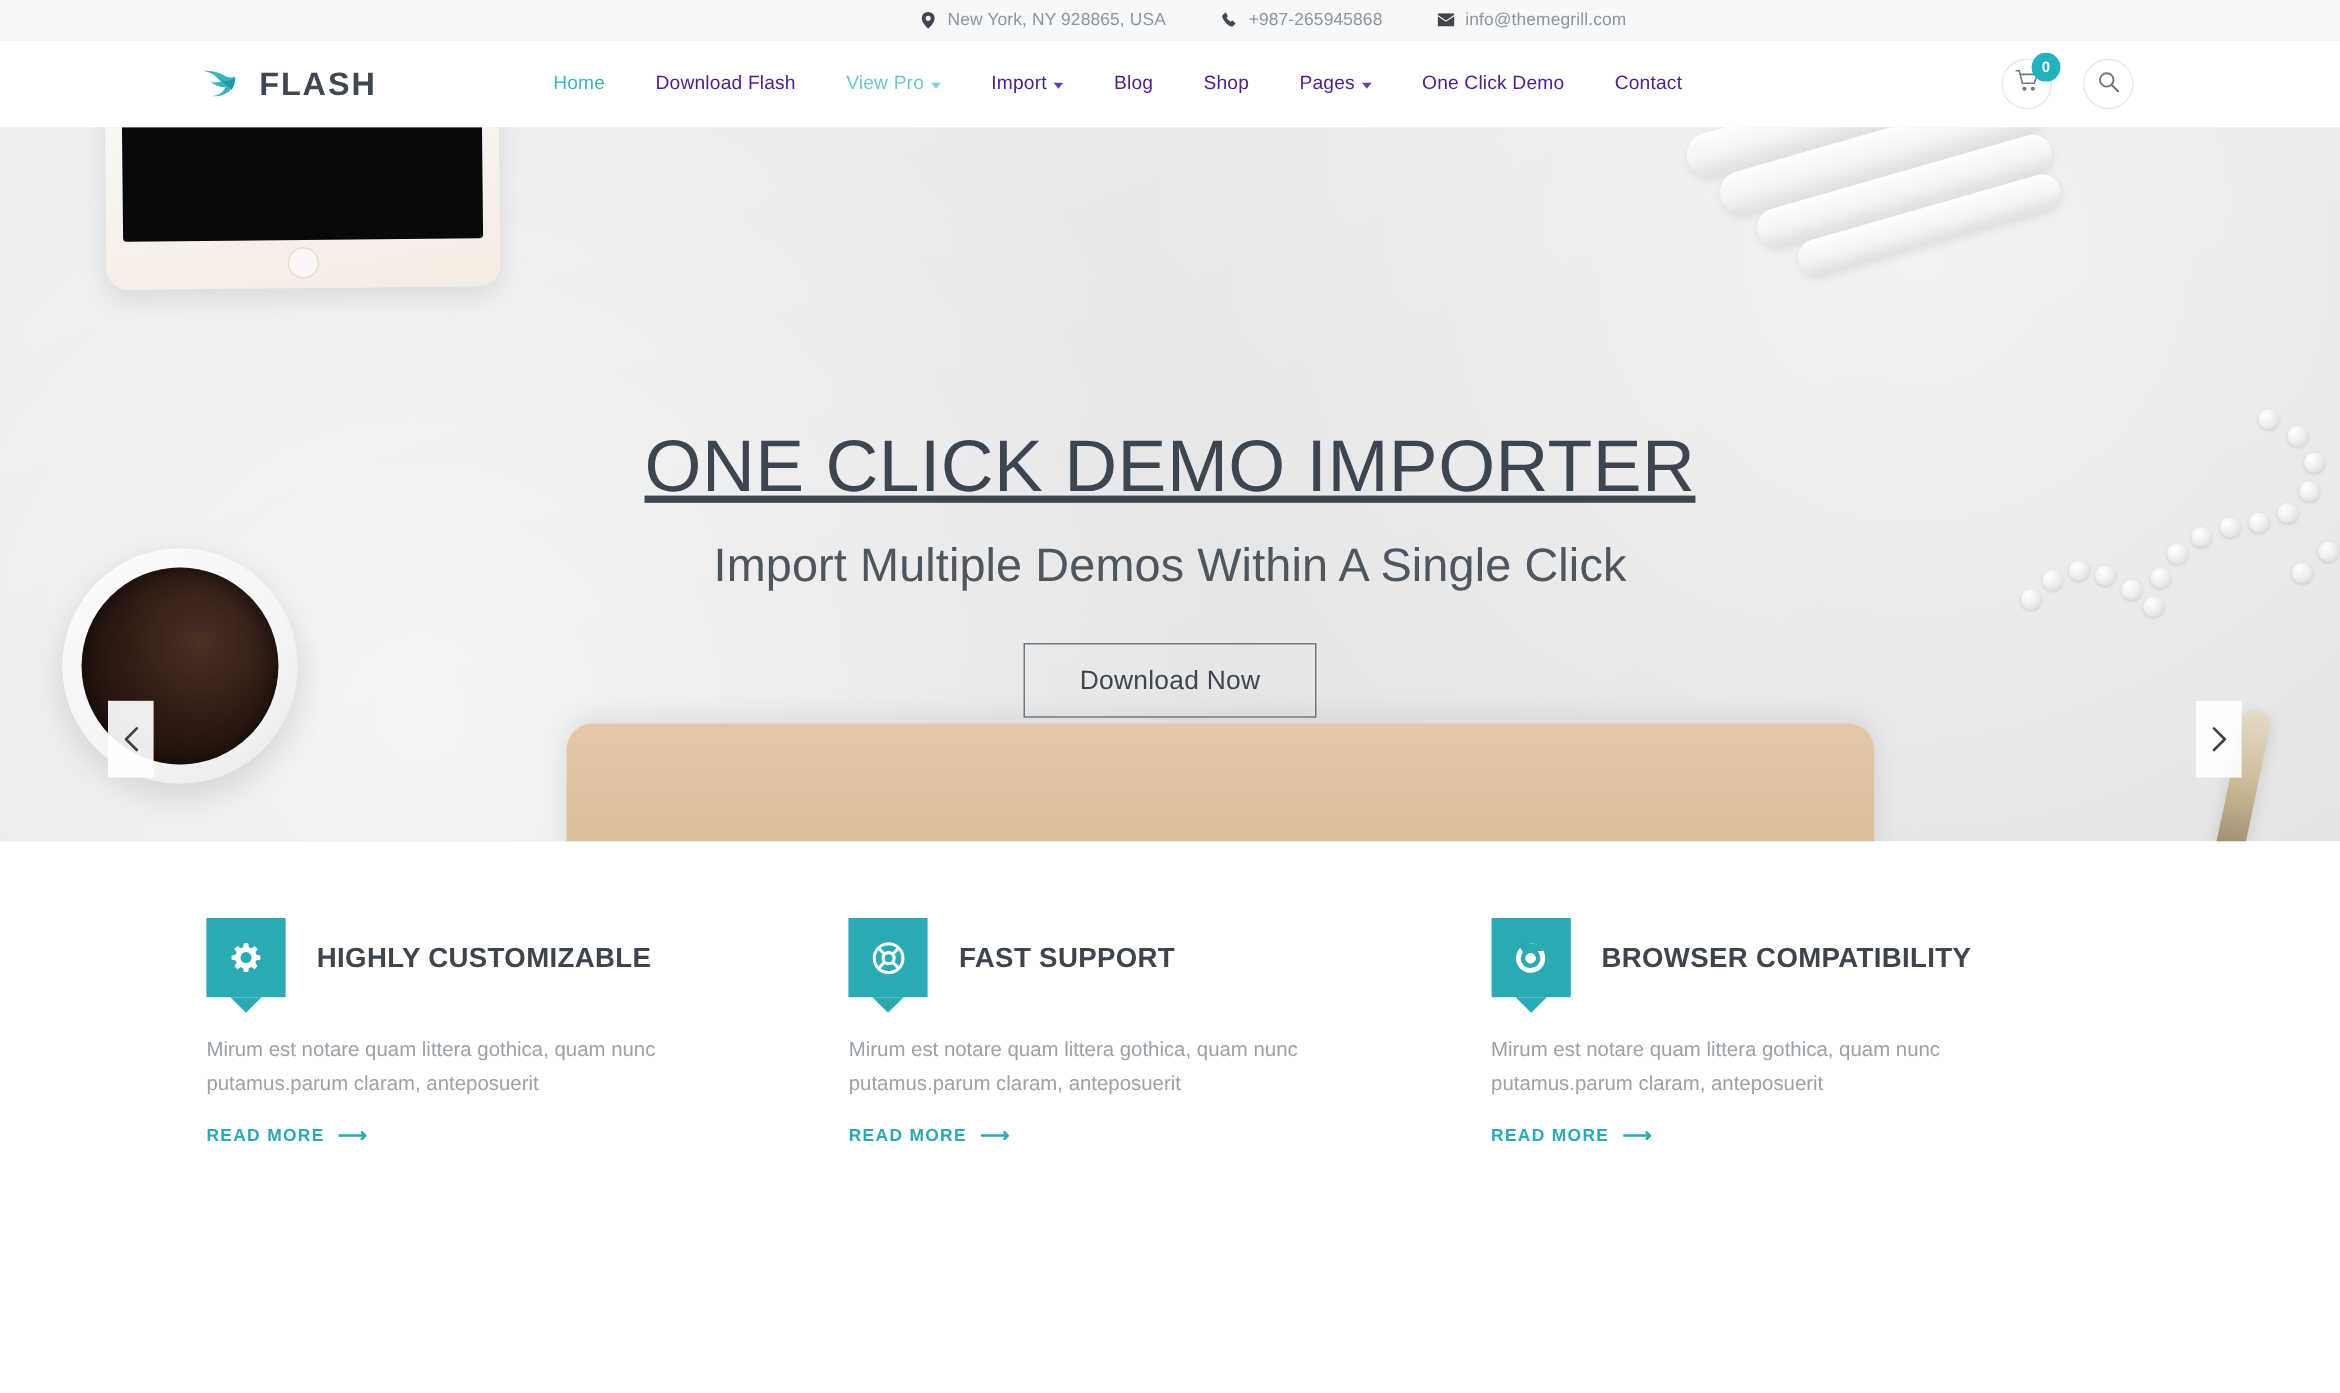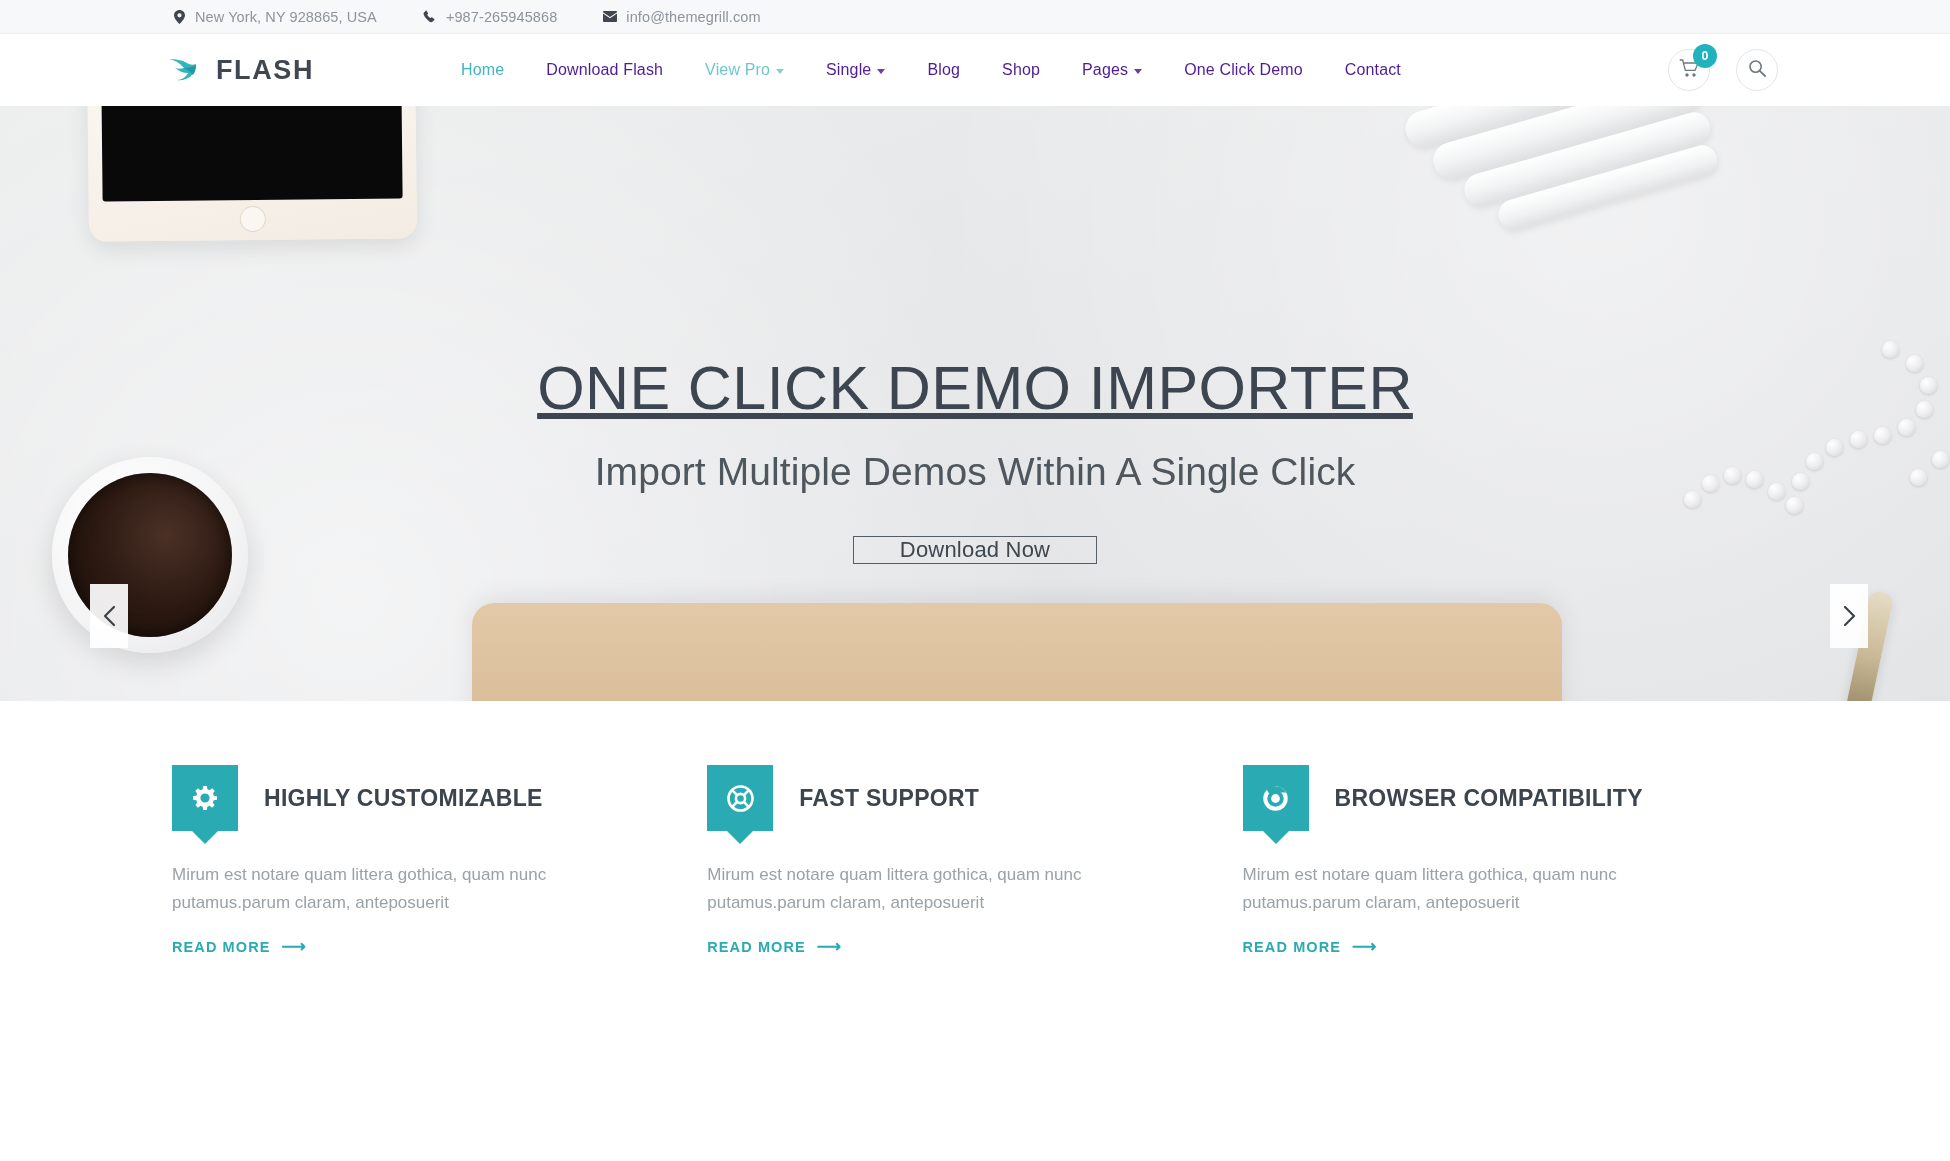--- a/index.html
+++ b/index.html
@@ -14,20 +14,21 @@
 
   
   .topbar {
     height: 34px;
     background: #f6f8fa;
     border-bottom: 1px solid #eceff1;
     display: flex;
     align-items: center;
     padding-left: 172px;
     gap: 46px;
+    justify-content: center;
   }
   .topbar-item {
     display: flex;
     align-items: center;
     gap: 9px;
     font-size: 14.5px;
     color: #8d949b;
     letter-spacing: .1px;
     white-space: nowrap;
   }
@@ -254,21 +255,21 @@
   .hero-sub {
     margin-top: 30px;
     font-size: 39px;
     font-weight: 400;
     color: #4e565e;
     letter-spacing: .1px;
   }
   .hero-btn {
     margin-top: 42px;
     display: inline-block;
-    padding: 0 46px;
+    padding: 17px 46px;
     font-size: 22px;
     color: #3e464e;
     border: 1px solid #555d66;
     background: transparent;
     letter-spacing: .2px;
     cursor: pointer;
     font-family: inherit;
   }
 
   .hero-arrow {
@@ -385,21 +386,21 @@
       <span>Home</span>
     </span>
     <span class="nav-item">
       <span>Download Flash</span>
     </span>
     <span class="nav-item is-pro">
       <span>View Pro</span>
       <i class="caret"></i>
     </span>
     <span class="nav-item">
-      <span>Single</span>
+      <span>Import</span>
       <i class="caret"></i>
     </span>
     <span class="nav-item">
       <span>Blog</span>
     </span>
     <span class="nav-item">
       <span>Shop</span>
     </span>
     <span class="nav-item">
       <span>Pages</span>

